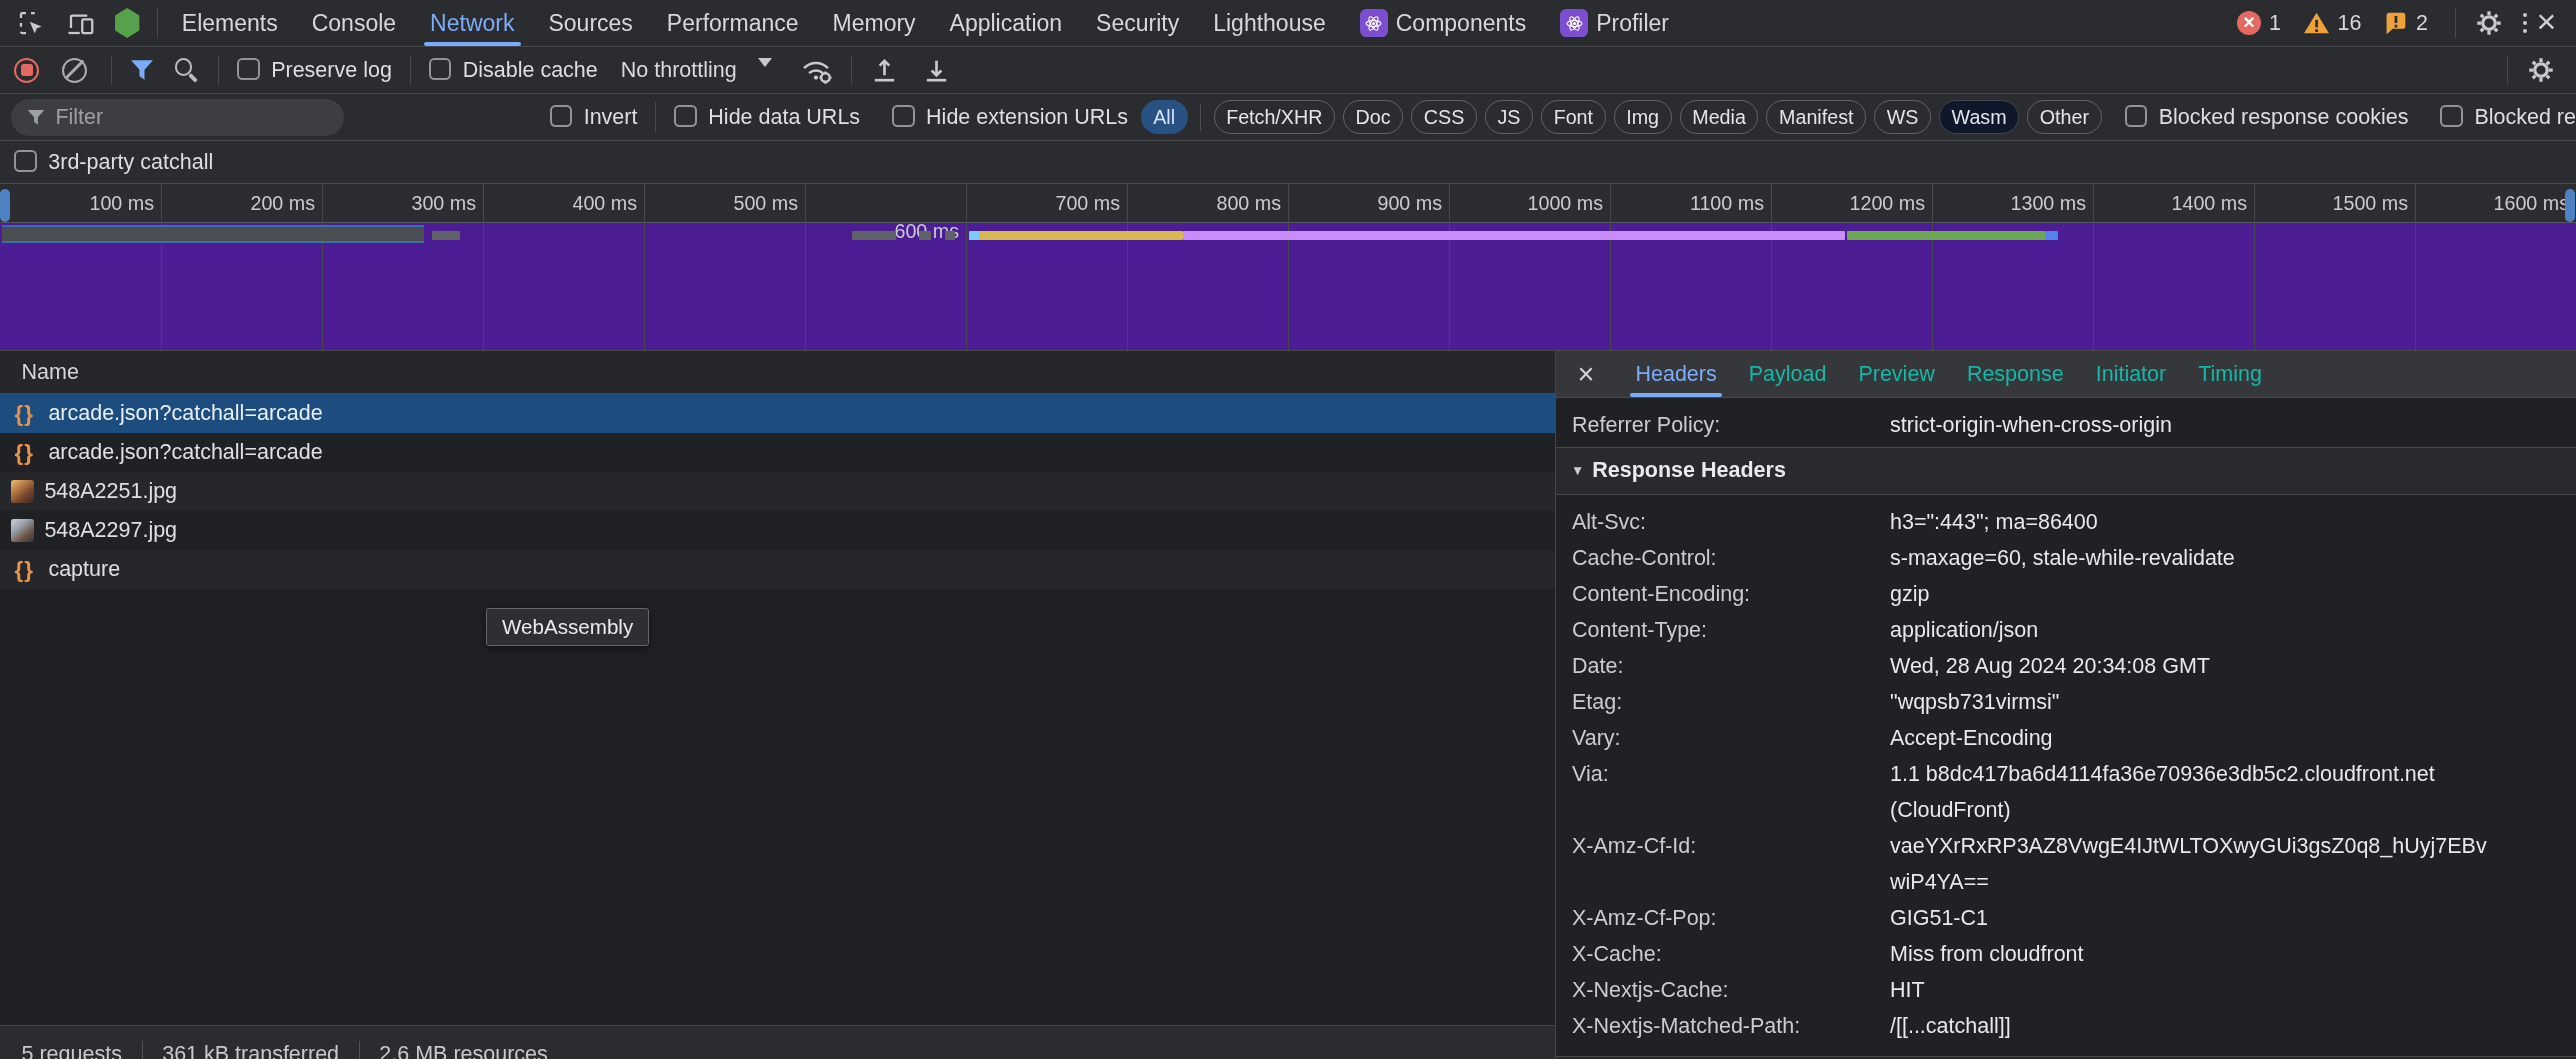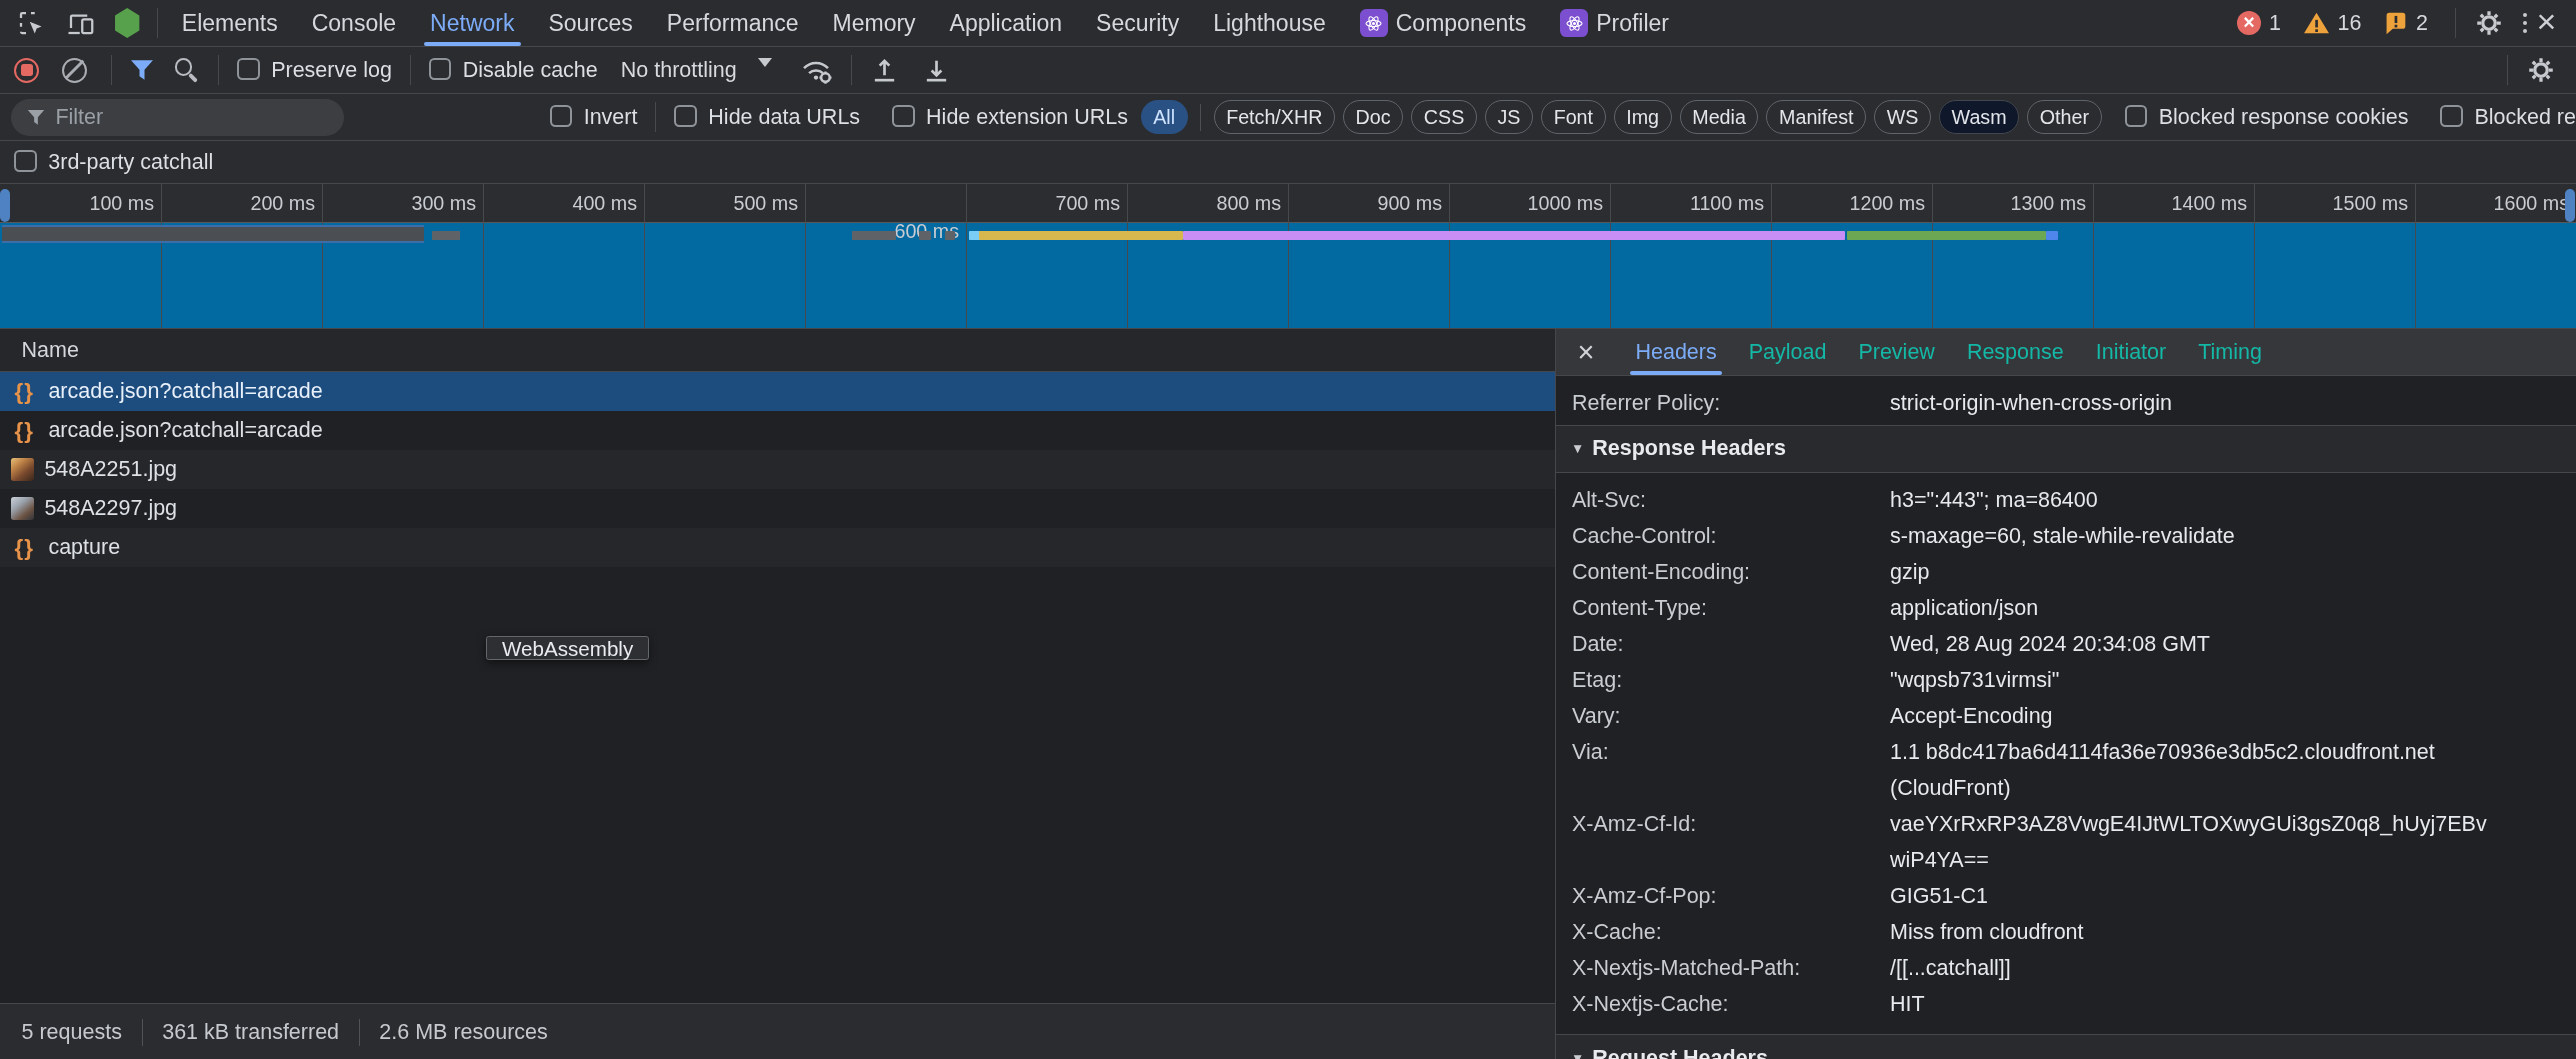--- a/index.html
+++ b/index.html
@@ -52,21 +52,21 @@
   
   .pill{width:333px;height:37px;border-radius:19px;background:#3c3e42;display:flex;align-items:center;padding:0 16px;margin-left:10.7px;margin-right:206px;flex:none}
   .pill .ph{font-size:21.5px;color:#9aa0a6;margin-left:10.7px}
   #chips{display:flex;align-items:center;gap:8px;margin-left:12.5px}
   .chip{height:34px;display:flex;align-items:center;padding:0 11.6px;border:0.9px solid #5f646b;border-radius:18px;font-size:19.7px;color:#e2e5ea;white-space:nowrap}
   .chip.selected{background:var(--chip-bg);border-color:transparent;color:var(--chip-fg)}
   .chip.hover{background:#0f172a;border-color:#43464c}
   .chip-sep{width:0.9px;height:27px;background:#4d4f54;margin:0 4.5px}
 
   
-  #overview{position:relative;height:146px;background:#0369a1;border-top:0.9px solid #45474b;border-bottom:0.9px solid #45474b;overflow:hidden}
+  #overview{position:relative;height:168px;background:#4c1d95;border-top:0.9px solid #45474b;border-bottom:0.9px solid #45474b;overflow:hidden}
   #ov-strip{position:absolute;left:0;top:0;width:100%;height:39px;background:#2b2d30;border-bottom:0.9px solid #56585c}
   .tl-grid{position:absolute;top:0;bottom:0;width:0.9px;background:#47494d;z-index:1}
   .tl-label{position:absolute;top:8px;transform:translateX(-100%);font-size:19.7px;color:#c9ccd1;white-space:nowrap;z-index:2}
   #ov-window{position:absolute;top:41px;height:18px;background:#4b4e53;border-top:2.7px solid #3b6ea8;border-bottom:2.7px solid #3b6ea8;z-index:3}
   .seg{position:absolute;top:47px;height:9px;z-index:3;border-radius:0.9px}
   .bracket{position:absolute;top:4.5px;height:33px;width:9.8px;border-radius:5.4px;background:#4e82c2;z-index:4}
 
   
   #main{display:flex;height:731px;position:relative}
   #left{width:1555px;position:relative;background:#202124}
@@ -98,21 +98,21 @@
   .hdr-value{flex:1;color:#e6e9ed;white-space:pre-line}
   #gen-tail{padding-top:9px;padding-bottom:3.6px;border-bottom:0.9px solid #45474b}
   .sect{height:47px;display:flex;align-items:center;background:#292a2d;border-bottom:0.9px solid #45474b;font-size:21.5px;font-weight:600;color:#e8eaed}
   .tri{font-size:13.4px;color:#c9ccd1;margin:0 8px 0 15px}
   .tri::before{content:"\25BC"}
   #resp-rows{padding-top:9px}
   #req-hdr-sect{position:absolute;left:0;right:0;bottom:0;height:26px;overflow:hidden;background:#292a2d;border-top:0.9px solid #45474b}
   #req-hdr-sect .sect-in{height:47px;display:flex;align-items:center;font-size:21.5px;font-weight:600;color:#e8eaed}
 
   
-  #tooltip{position:absolute;left:486px;top:636px;height:24px;display:flex;padding:0 15px;background:#2e2f33;border:0.9px solid #64676c;border-radius:2.7px;font-size:20.6px;font-weight:500;color:#e8ebef;box-shadow:0 2.7px 9px rgba(0,0,0,.5);z-index:20}
+  #tooltip{position:absolute;left:486px;top:608px;height:38px;display:flex;align-items:center;padding:0 15px;background:#2e2f33;border:0.9px solid #64676c;border-radius:2.7px;font-size:20.6px;font-weight:500;color:#e8ebef;box-shadow:0 2.7px 9px rgba(0,0,0,.5);z-index:20}
 
   .hex{width:27px;height:30px;background:#58a14c;clip-path:polygon(50% 0,95% 25%,95% 75%,50% 100%,5% 75%,5% 25%);margin-right:10.7px;flex:none}
   svg{display:block;flex:none}
 </style>
 </head>
 <body>
 
 <div class="r" id="row1">
   <span style="margin-right:19.7px">
     <svg width="30" height="30" viewBox="0 0 24 24" fill="none" stroke="#c6cacf" stroke-width="1.8">
@@ -585,27 +585,27 @@
           <span class="hdr-name">X-Amz-Cf-Pop:</span>
           <span class="hdr-value">GIG51-C1</span>
         </div>
 
         <div class="hdr-row">
           <span class="hdr-name">X-Cache:</span>
           <span class="hdr-value">Miss from cloudfront</span>
         </div>
 
         <div class="hdr-row">
+          <span class="hdr-name">X-Nextjs-Cache:</span>
+          <span class="hdr-value">HIT</span>
+        </div>
+
+        <div class="hdr-row">
           <span class="hdr-name">X-Nextjs-Matched-Path:</span>
           <span class="hdr-value">/[[...catchall]]</span>
-        </div>
-
-        <div class="hdr-row">
-          <span class="hdr-name">X-Nextjs-Cache:</span>
-          <span class="hdr-value">HIT</span>
         </div>
 
     </div>
 
     <div id="req-hdr-sect">
       <div class="sect-in">
         <span class="tri"></span>
         <span>Request Headers</span>
       </div>
     </div>

